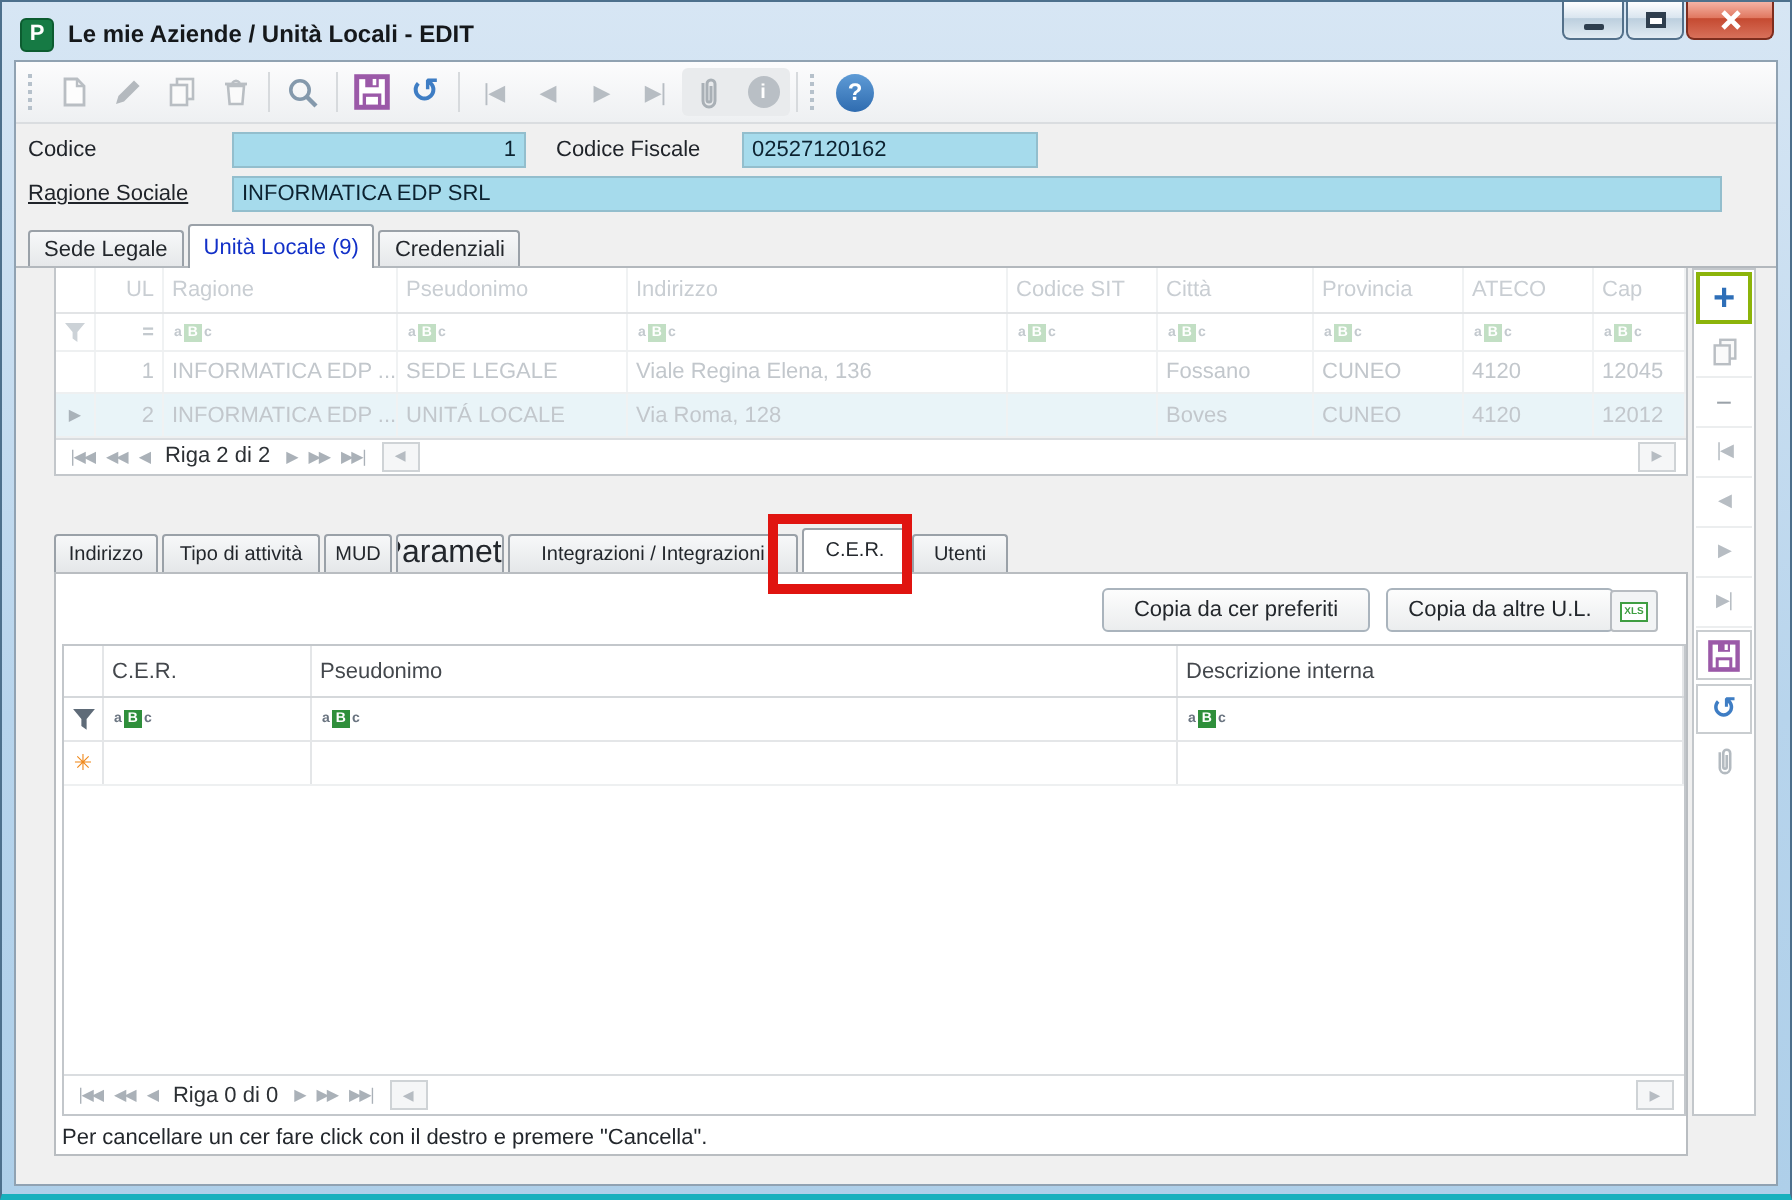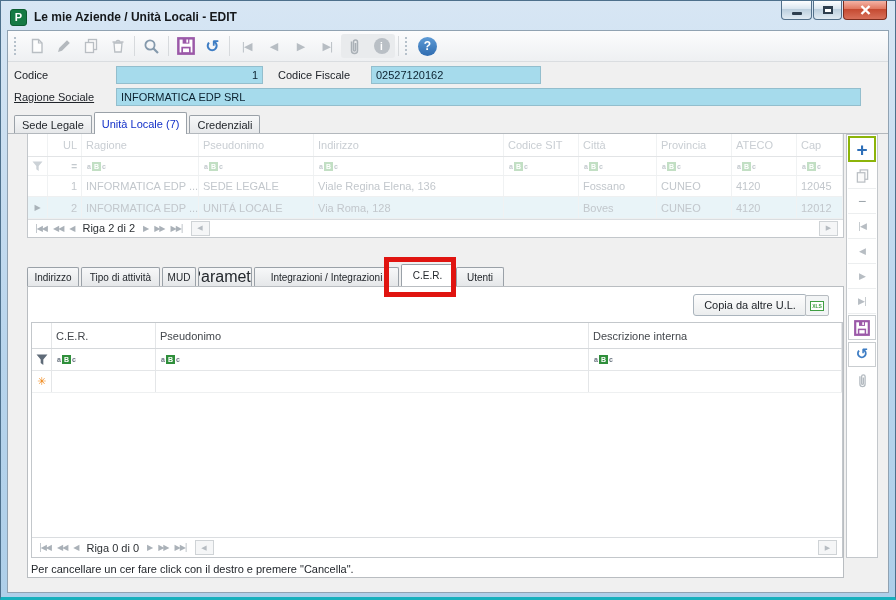--- a/index.html
+++ b/index.html
@@ -199,27 +199,27 @@
       <span class="sep"></span>
       <span class="grip"></span>
       <span class="tbtn">
           <span class="icon-help">?</span>
         </span>
     </div>
 
     <span class="lbl" style="left:6px; top:38px;text-align:right;">Codice</span>
     <div class="field num" style="left:108px; top:35px; width:147px;">1</div>
     <span class="lbl" style="left:270px; top:38px;">Codice Fiscale</span>
-    <div class="field" style="left:363px; top:35px; width:170px;">02527120162</div>
+    <div class="field" style="left:363px; top:35px; width:148px;">02527120162</div>
     <span class="lbl" style="left:6px; top:60px;text-decoration:underline;">Ragione Sociale</span>
     <div class="field" style="left:108px; top:57px; width:745px;">INFORMATICA EDP SRL</div>
 
     <div class="tabs tabs1" style="left:6px; top:81px;">
       <div class="tab">Sede Legale</div>
-      <div class="tab active">Unità Locale (7)</div>
+      <div class="tab active">Unità Locale (9)</div>
       <div class="tab">Credenziali</div>
     </div>
     <div class="tabline" style="left:0; top:102px; width:880px;"></div>
 
     <div class="grid g1" style="left:19px; top:103px; width:817px; height:104px; border-top:none;">
       <div class="grow ghead">
         <div class="cc0"></div>
         <div class="cc1">UL</div>
         <div class="cc2">Ragione</div>
         <div class="cc3">Pseudonimo</div>
@@ -390,20 +390,21 @@
       <div class="tab" style="width:54px; padding:0 10px; font-size:16px;">Parametri</div>
       <div class="tab" style="width:145px; padding:0 2px; font-size:10px;">Integrazioni / Integrazioni</div>
       <div class="tab active" style="width:53px; padding:0 2px; font-size:10px;">C.E.R.</div>
       <div class="tab" style="width:48px; padding:0 2px; font-size:10px;">Utenti</div>
     </div>
 
     <div class="redbox" style="left:376px; top:226px; width:72px; height:40px;"></div>
 
     <div class="panel" style="left:19px; top:255px; width:817px; height:292px;"></div>
 
+    <div class="btn" style="left:543px; top:263px; width:134px;">Copia da cer preferiti</div>
     <div class="btn" style="left:685px; top:263px; width:114px;">Copia da altre U.L.</div>
     <div class="xlsbtn" style="left:797px; top:264px;">
         <span class="xlsin">XLS</span>
       </div>
 
     <div class="grid g2" style="left:23px; top:291px; width:812px; height:236px;">
       <div class="grow ghead">
         <div class="dc0"></div>
         <div class="dc1">C.E.R.</div>
         <div class="dc2">Pseudonimo</div>

